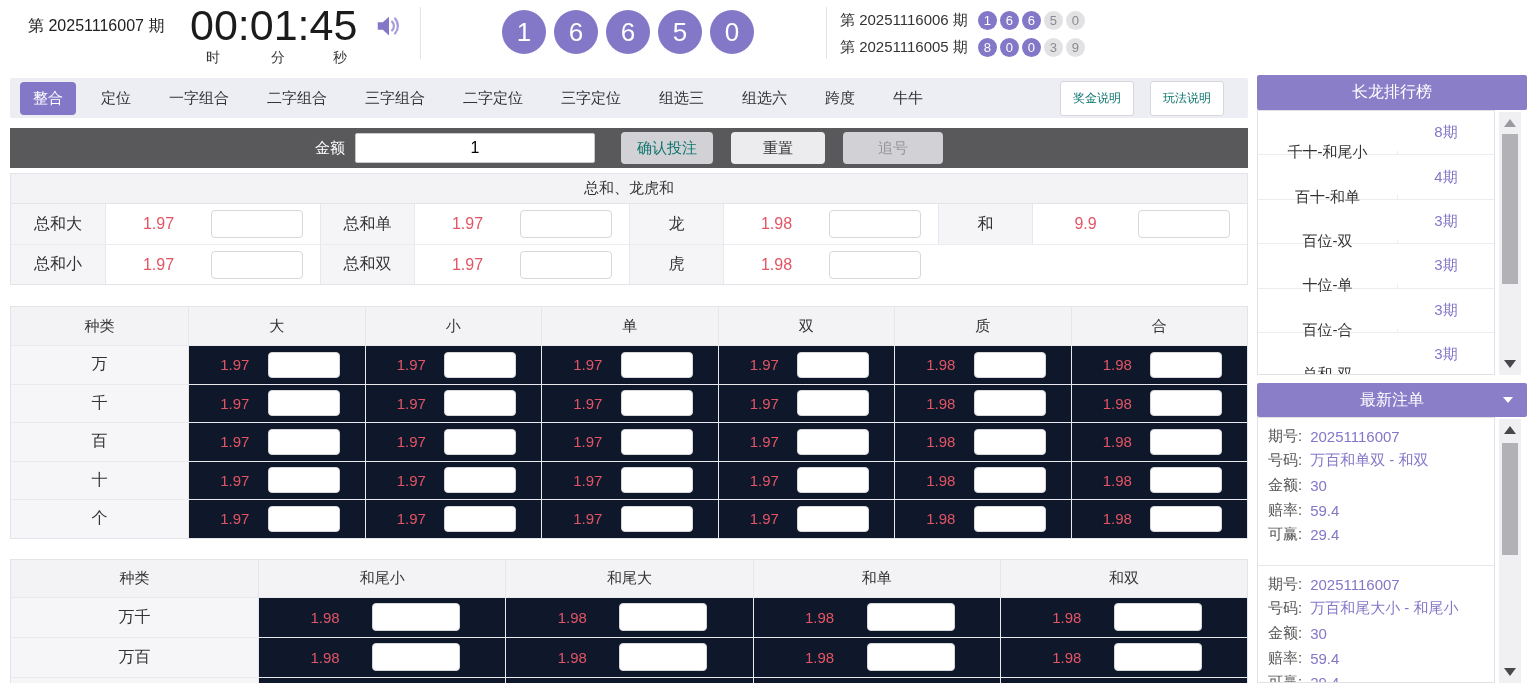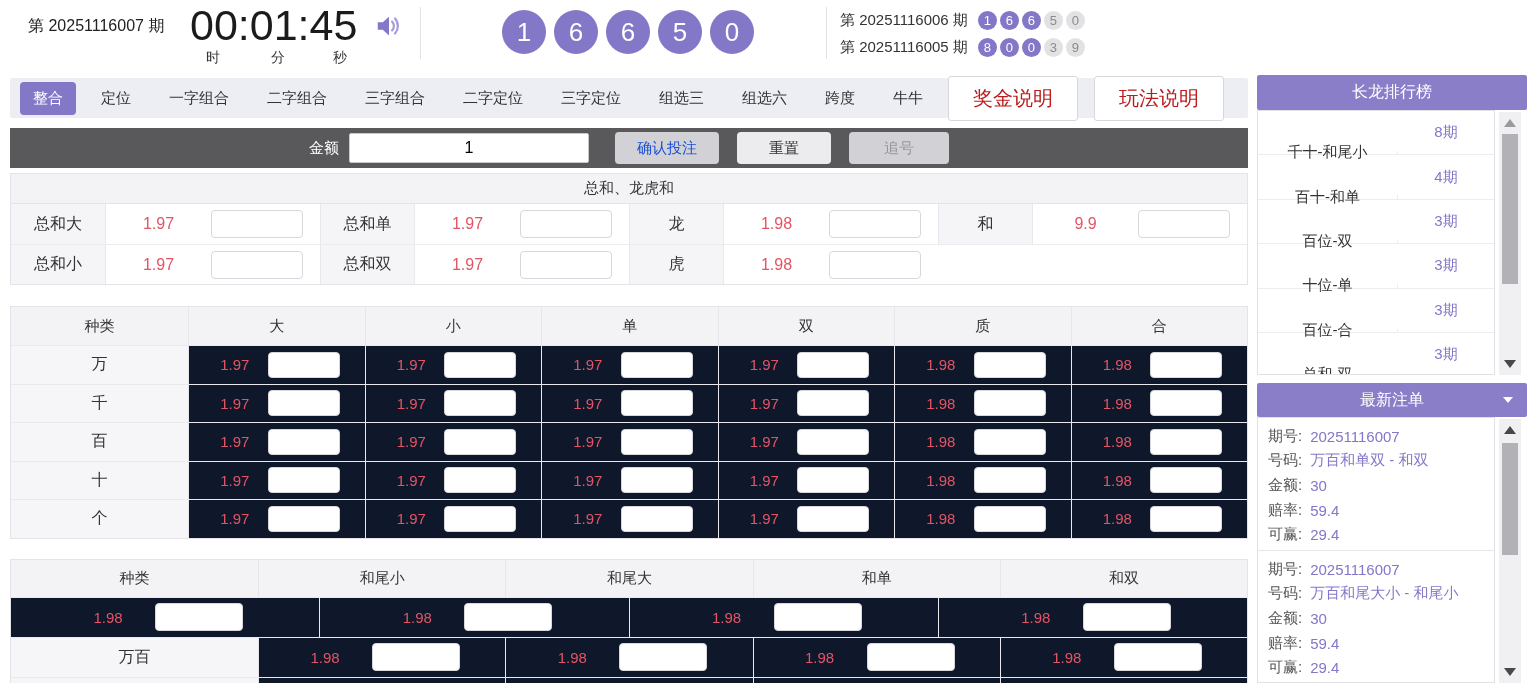--- a/index.html
+++ b/index.html
@@ -25,29 +25,29 @@
     font-size:13px; display:flex; align-items:center; justify-content:center; margin-left:3px; }
   .mini-ball.hot { background:#8377c8; color:#fff; }
 
   
   .main { position:absolute; left:10px; top:78px; width:1238px; }
 
   .tabbar { height:40px; background:#edeef4; display:flex; align-items:center; padding:0 10px; border-radius:2px; }
   .tab { font-size:15px; color:#333; padding:7px 13px; margin-right:12px; cursor:pointer; border-radius:4px; white-space:nowrap; }
   .tab.active { background:#8377c8; color:#fff; }
   .help-btns { margin-left:auto; display:flex; gap:16px; padding-right:14px; }
-  .help-btn { background:#fff; border:1px solid #d8d8dc; border-radius:3px; color:#b91c1c;
-    font-size:20px; padding:8px 24px; cursor:pointer; }
+  .help-btn { background:#fff; border:1px solid #d8d8dc; border-radius:3px; color:#0f766e;
+    font-size:12px; padding:8px 12px; cursor:pointer; }
 
   .toolbar { height:40px; background:#59595c; margin-top:10px; display:flex; align-items:center; justify-content:center; }
   .amount-label { color:#fff; font-size:15px; margin-right:10px; }
   .amount-input { width:240px; height:30px; text-align:center; font-size:16px; border:1px solid #c8c8cc;
     border-radius:2px; margin-right:26px; outline:none; }
   .tb-btn { height:32px; border:none; border-radius:4px; font-size:15px; margin-right:18px; cursor:pointer; }
-  .btn-confirm { width:104px; background:#d2d2d6; color:#1d4ed8; }
+  .btn-confirm { width:92px; background:#d2d2d6; color:#0f766e; }
   .btn-reset   { width:94px;  background:#ececef; color:#333; }
   .btn-chase   { width:100px; background:#d2d2d6; color:#96969a; margin-right:0; }
 
   .sum-section { margin-top:5px; border:1px solid #e4e4e8; background:#fff; }
   .sum-title { height:30px; background:#f3f3f5; display:flex; align-items:center; justify-content:center;
     font-size:15px; color:#333; border-bottom:1px solid #e4e4e8; }
   .sum-row { display:flex; height:40px; }
   .sum-row + .sum-row { border-top:1px solid #ececf0; }
   .sum-group { flex:1; display:flex; align-items:center; }
   .sum-label { width:95px; height:100%; background:#f5f5f8; display:flex; align-items:center; justify-content:center;
@@ -88,21 +88,21 @@
   .panel-body { position:absolute; left:0; width:238px; background:#fff; border:1px solid #e2e2e6; overflow:hidden; }
   .p1 .panel-body { top:35px; height:265px; }
   .p2 .panel-body { top:34px; height:266px; }
 
   .dragon-row { height:44.4px; display:flex; border-bottom:1px solid #ededf1; cursor:pointer; }
   .dragon-name { flex:1; display:flex; align-items:center; justify-content:center; font-size:15px;
     color:#333; border-right:1px solid #ededf1;margin-top:40px; }
   .dragon-count { width:96px; display:flex; align-items:center; justify-content:center;
     font-size:15px; color:#8377c8; }
 
-  .order-entry { padding:6px 0 3px 10px; border-bottom:1px solid #e6e6ea; }
+  .order-entry { padding:6px 0 18px 10px; border-bottom:1px solid #e6e6ea; }
   .order-entry:last-child { border-bottom:none; }
   .order-line { height:24.6px; display:flex; align-items:center; font-size:15px; white-space:nowrap; }
   .order-label { color:#555; margin-right:8px; }
   .order-value { color:#8377c8; }
 
   .scrollbar { position:absolute; left:242px; width:22px; background:#f0f0f2; }
   .p1 .scrollbar { top:37px; height:263px; }
   .p2 .scrollbar { top:36px; height:264px; }
   .sb-thumb { position:absolute; left:3px; right:3px; background:#b2b2b6; cursor:pointer; }
   .p1 .sb-thumb { top:22px; height:150px; }
@@ -381,20 +381,21 @@
 
   <div class="btable t2" id="table2">
       <div class="t-head">
         <div class="th col0">种类</div>
         <div class="th">和尾小</div>
         <div class="th">和尾大</div>
         <div class="th">和单</div>
         <div class="th">和双</div>
       </div>
       <div class="t-row">
+        <div class="t-label col0">万千</div>
         <div class="t-cell">
           <span class="t-odds">1.98</span>
           <input type="text" class="bet-input" style="">
         </div>
         <div class="t-cell">
           <span class="t-odds">1.98</span>
           <input type="text" class="bet-input" style="">
         </div>
         <div class="t-cell">
           <span class="t-odds">1.98</span>

